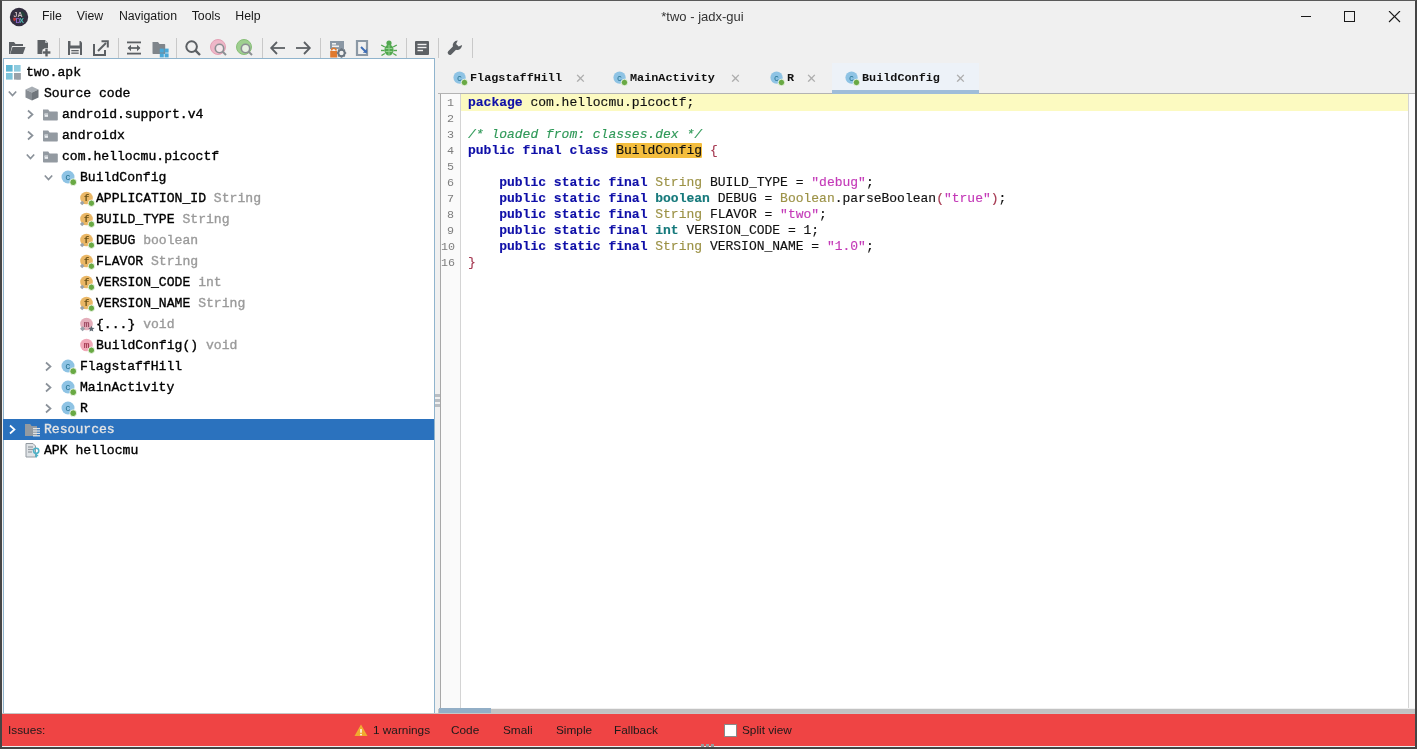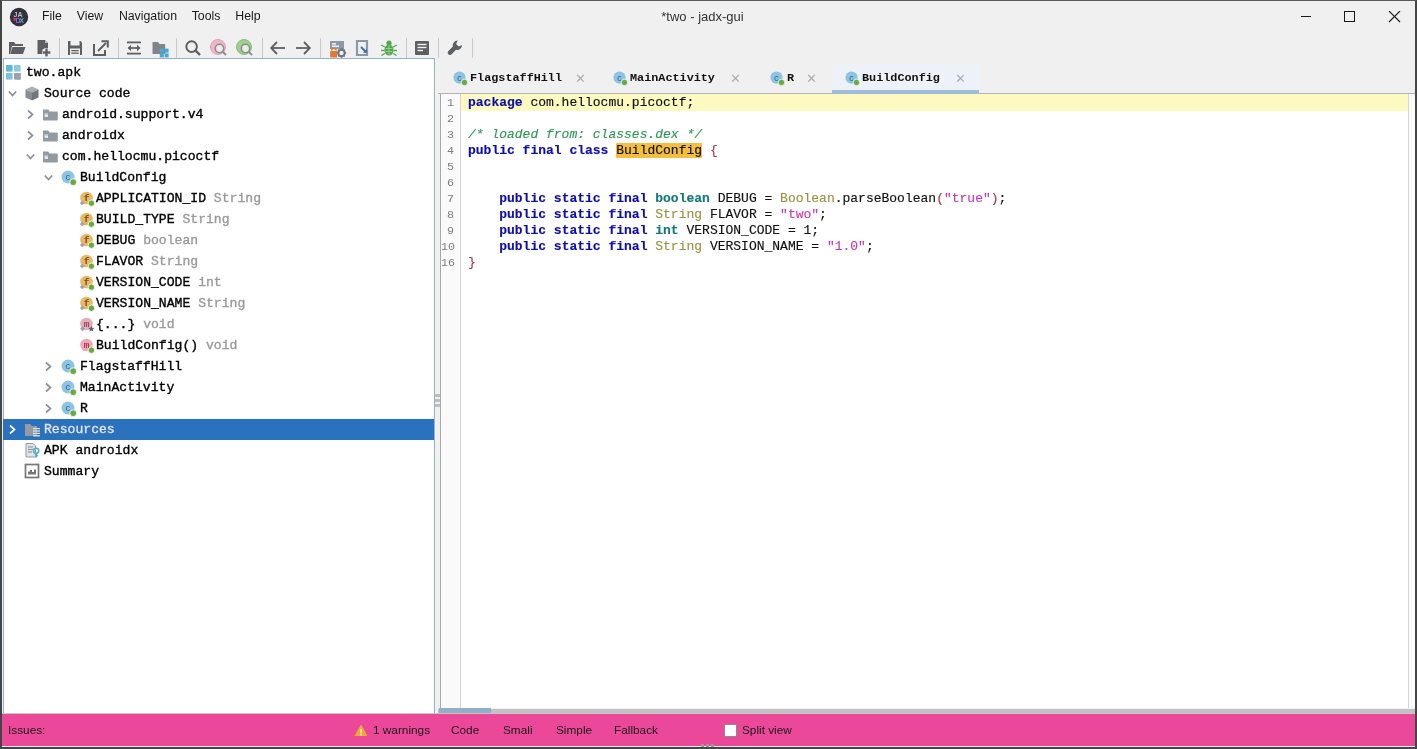--- a/index.html
+++ b/index.html
@@ -21,21 +21,21 @@
 #codearea{position:absolute;left:438px;top:93px;width:975px;height:614px;background:#fff;border-left:1px solid #a8a8a8;}
 .gline{position:absolute;left:0;width:13px;text-align:right;font-family:"Liberation Mono",monospace;font-size:11.7px;color:#7e7e7e;height:16px;line-height:16px;}
 .cline{position:absolute;left:27px;font-family:"Liberation Mono",monospace;font-size:13px;height:16px;line-height:16px;white-space:pre;color:#111;-webkit-text-stroke:0.15px;}
 .kw{color:#0f0fa8;font-weight:bold;}
 .typ2{color:#9c9246;}
 .prim{color:#15797b;font-weight:bold;}
 .str{color:#c43ab8;}
 .cmt{color:#2f9958;font-style:italic;}
 .sep2{color:#a63a52;}
 .mark{background:#f4be3e;border-radius:1px;}
-#statusbar{position:absolute;left:0px;top:712px;width:1413px;height:33px;border-top:1px solid #c6c6c6;background:#ec4899;}
+#statusbar{position:absolute;left:0px;top:712px;width:1413px;height:33px;border-top:1px solid #c6c6c6;background:#ef4444;}
 .sbtxt{position:absolute;top:0;height:33px;line-height:33px;font-size:11.8px;color:#1a1a1a;}
 </style></head><body>
 <div id="win">
 
 <svg class="abs" style="left:7px;top:6px" width="20" height="20" viewBox="0 0 20 20">
 <circle cx="10" cy="10" r="9.2" fill="#332e40"></circle>
 <path d="M12 4 A6.5 6.5 0 0 1 16.5 9.5 L11 9 Z" fill="#24413a"></path>
 <text x="4.6" y="9.8" font-family="Liberation Sans" font-size="7" font-weight="bold" fill="#c8babe">JA</text>
 <path d="M4.2 11.2 c0-1.1 1.6-1.1 1.6 0 c0 0 .8-.9 1.5-.2 c.7.7-.6 2.4-2.2 3.2 c-.9-.9-.9-2-.9-3 Z" fill="#c03a3a"></path>
 <text x="10.2" y="16.2" font-family="Liberation Sans" font-size="7" font-weight="bold" fill="#4ec0b4">X</text>
@@ -367,28 +367,21 @@
             <path d="M2 1.5 h7 l2.5 2.5 V15 H2 Z" fill="#dfe3e6" stroke="#939aa1" stroke-width="1"></path>
             <g stroke="#939aa1" stroke-width="1.2">
               <line x1="4" y1="5" x2="9" y2="5"></line>
               <line x1="4" y1="7.5" x2="9.5" y2="7.5"></line>
               <line x1="4" y1="10" x2="8" y2="10"></line>
             </g>
             <circle cx="12.2" cy="8.8" r="2.6" fill="none" stroke="#4fb3c8" stroke-width="1.6"></circle>
             <line x1="12.2" y1="11.2" x2="12.2" y2="15.5" stroke="#4fb3c8" stroke-width="1.6"></line>
             <line x1="12.2" y1="13.5" x2="14.2" y2="13.5" stroke="#4fb3c8" stroke-width="1.6"></line>
           </svg></span>
-        <span class="lbl" style="left:41px">APK androidx</span>
-      </div>
-<div class="trow" style="top:402px">
-        <span class="abs" style="left:21px;top:2px"><svg width="16" height="16" viewBox="0 0 16 16">
-            <rect x="1.5" y="1.5" width="13" height="13" fill="none" stroke="#70767c" stroke-width="1.7"></rect>
-            <path d="M4 11.5 V8.5 h2 V7 h2 v2 h2 V6.5 h2 V11.5 Z" fill="#70767c"></path>
-          </svg></span>
-        <span class="lbl" style="left:41px">Summary</span>
+        <span class="lbl" style="left:41px">APK hellocmu</span>
       </div>
 </div>
 <div class="abs" style="left:433px;top:393px;width:5px;height:16px;">
       <div style="width:5px;height:3px;background:#b9bec3;margin-bottom:2px"></div>
       <div style="width:5px;height:3px;background:#b9bec3;margin-bottom:2px"></div>
       <div style="width:5px;height:3px;background:#b9bec3"></div>
     </div>
 <div class="abs" style="left:830px;top:62px;width:147px;height:27px;background:#edf2f8"></div>
 <svg class="abs" style="left:450px;top:69px" width="17" height="17" viewBox="0 0 18 18">
       <circle cx="8" cy="8" r="6.5" fill="#8ec3e4"></circle>
@@ -429,20 +422,21 @@
 <div class="gline" style="top:1px">1</div>
 <div class="cline" style="top:1px"><span class="kw">package</span> com.hellocmu.picoctf;</div>
 <div class="gline" style="top:17px">2</div>
 <div class="cline" style="top:17px"></div>
 <div class="gline" style="top:33px">3</div>
 <div class="cline" style="top:33px"><span class="cmt">/* loaded from: classes.dex */</span></div>
 <div class="gline" style="top:49px">4</div>
 <div class="cline" style="top:49px"><span class="kw">public final class</span> <span class="mark">BuildConfig</span> <span class="sep2">{</span></div>
 <div class="gline" style="top:65px">5</div>
 <div class="gline" style="top:81px">6</div>
+<div class="cline" style="top:81px">    <span class="kw">public static final</span> <span class="typ2">String</span> BUILD_TYPE = <span class="str">"debug"</span>;</div>
 <div class="gline" style="top:97px">7</div>
 <div class="cline" style="top:97px">    <span class="kw">public static final</span> <span class="prim">boolean</span> DEBUG = <span class="typ2">Boolean</span>.parseBoolean<span class="sep2">(</span><span class="str">"true"</span><span class="sep2">)</span>;</div>
 <div class="gline" style="top:113px">8</div>
 <div class="cline" style="top:113px">    <span class="kw">public static final</span> <span class="typ2">String</span> FLAVOR = <span class="str">"two"</span>;</div>
 <div class="gline" style="top:129px">9</div>
 <div class="cline" style="top:129px">    <span class="kw">public static final</span> <span class="prim">int</span> VERSION_CODE = 1;</div>
 <div class="gline" style="top:145px">10</div>
 <div class="cline" style="top:145px">    <span class="kw">public static final</span> <span class="typ2">String</span> VERSION_NAME = <span class="str">"1.0"</span>;</div>
 <div class="gline" style="top:161px">16</div>
 <div class="cline" style="top:161px"><span class="sep2">}</span></div>

